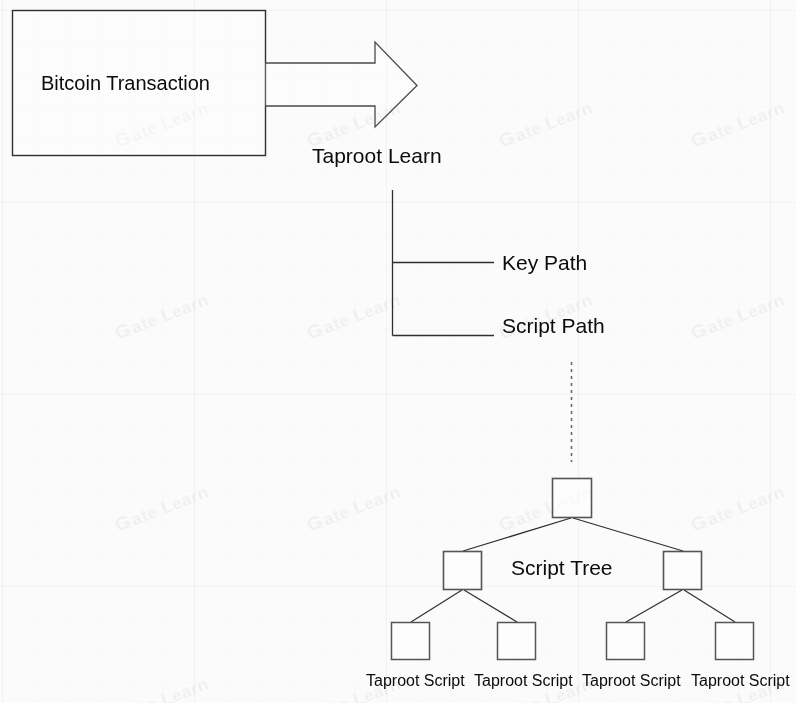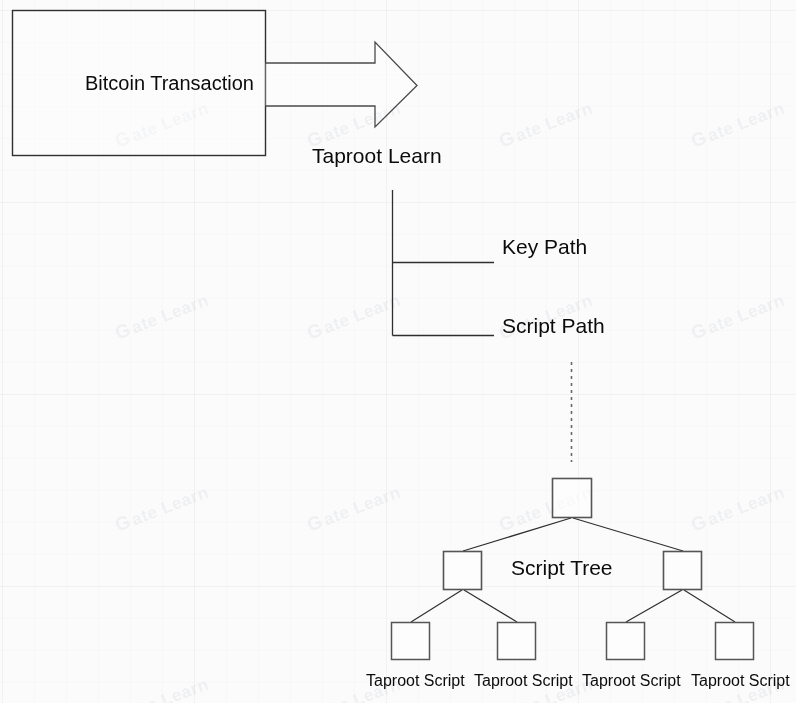--- a/index.html
+++ b/index.html
@@ -61,21 +61,21 @@
     inset: 0;
   }
 
   .lbl {
     position: absolute;
     color: #0b0b0b;
     white-space: nowrap;
     line-height: 1;
   }
   .lbl-lg { font-size: 21px; }
-  .lbl-md { font-size: 20px; margin-left: 44px; }
+  .lbl-md { font-size: 20px; }
   .lbl-sm { font-size: 16px; }
 </style>
 </head>
 <body>
 
 <div id="canvas">
 
   <div id="grid-layer"></div>
   <div id="watermark-layer">
       <div class="wm" style="left: -40px; top: 172px;">ate Learn</div>
@@ -127,21 +127,21 @@
     <rect x="391.5" y="622.5" width="38" height="37" fill="#ffffff" fill-opacity="0.6" stroke="#555555" stroke-width="1.5"></rect>
     <rect x="497.5" y="622.5" width="38" height="37" fill="#ffffff" fill-opacity="0.6" stroke="#555555" stroke-width="1.5"></rect>
     <rect x="606.5" y="622.5" width="38" height="37" fill="#ffffff" fill-opacity="0.6" stroke="#555555" stroke-width="1.5"></rect>
     <rect x="715.5" y="622.5" width="38" height="37" fill="#ffffff" fill-opacity="0.6" stroke="#555555" stroke-width="1.5"></rect>
   </svg>
 
   <div class="lbl lbl-md" style="left:41px; top:73px;">Bitcoin Transaction</div>
 
   <div class="lbl lbl-lg" style="left:312px; top:145px;">Taproot Learn</div>
 
-  <div class="lbl lbl-lg" style="left:502px; top:236px;">Key Path</div>
+  <div class="lbl lbl-lg" style="left:502px; top:252px;">Key Path</div>
 
   <div class="lbl lbl-lg" style="left:502px; top:315px;">Script Path</div>
 
   <div class="lbl lbl-lg" style="left:511px; top:557px;">Script Tree</div>
 
   <div class="lbl lbl-sm" style="left:366px; top:673px;">Taproot Script</div>
   <div class="lbl lbl-sm" style="left:474px; top:673px;">Taproot Script</div>
   <div class="lbl lbl-sm" style="left:582px; top:673px;">Taproot Script</div>
   <div class="lbl lbl-sm" style="left:691px; top:673px;">Taproot Script</div>
 

